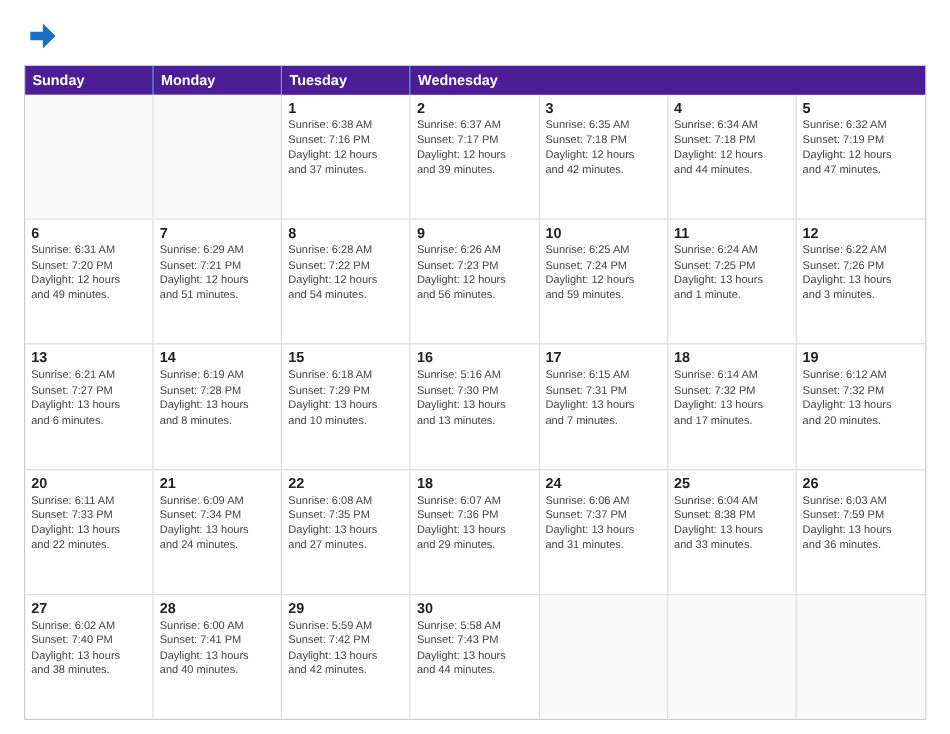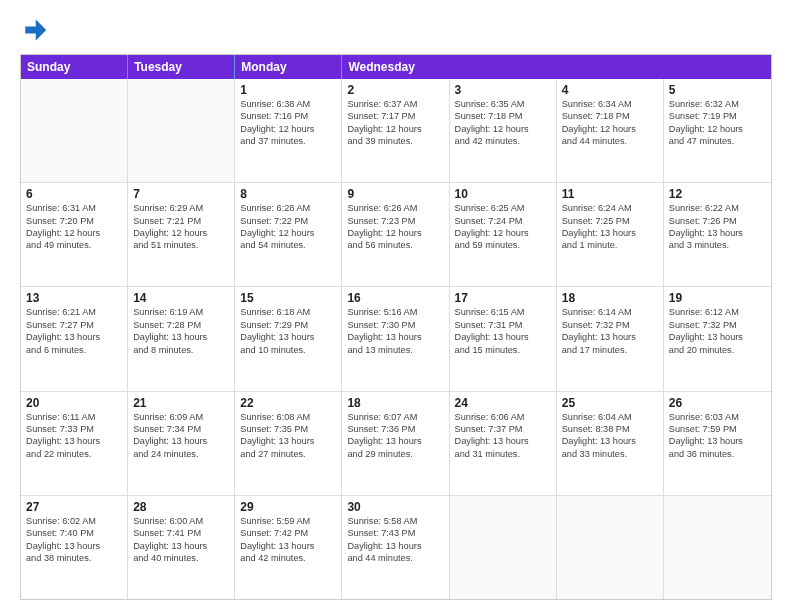--- a/index.html
+++ b/index.html
@@ -57,21 +57,21 @@
     }
     .calendar {
       flex: 1;
       display: flex;
       flex-direction: column;
       border: 1px solid #ccc;
     }
     .cal-header {
       display: grid;
       grid-template-columns: repeat(7, 1fr);
-      background: #6d28d9;
+      background: #4c1d95;
     }
     .cal-header-cell {
       color: #fff;
       font-size: 12px;
       font-weight: bold;
       padding: 5px 6px;
       border-right: 1px solid #5a9be5;
     }
     .cal-header-cell:last-child { border-right: none; }
     .cal-body {
@@ -126,22 +126,22 @@
     </div>
     <div class="title-block">
       <div class="main-title"></div>
       <div class="subtitle"></div>
     </div>
   </div>
 
   <div class="calendar">
     <div class="cal-header">
     <div class="cal-header-cell">Sunday</div>
+        <div class="cal-header-cell">Monday</div>
         <div class="cal-header-cell">Tuesday</div>
-        <div class="cal-header-cell">Monday</div>
         <div class="cal-header-cell">Wednesday</div>
       </div>
     <div class="cal-body">
     <div class="cal-row">
           <div class="cal-cell empty"></div>
           <div class="cal-cell empty"></div>
           <div class="cal-cell">
             <span class="day-num">1</span>
             <span class="cell-line">Sunrise: 6:38 AM</span>
             <span class="cell-line">Sunset: 7:16 PM</span>
@@ -255,21 +255,21 @@
             <span class="cell-line">Sunrise: 5:16 AM</span>
             <span class="cell-line">Sunset: 7:30 PM</span>
             <span class="cell-line">Daylight: 13 hours</span>
             <span class="cell-line">and 13 minutes.</span>
           </div>
           <div class="cal-cell">
             <span class="day-num">17</span>
             <span class="cell-line">Sunrise: 6:15 AM</span>
             <span class="cell-line">Sunset: 7:31 PM</span>
             <span class="cell-line">Daylight: 13 hours</span>
-            <span class="cell-line">and 15 minutes.</span>
+            <span class="cell-line">and 7 minutes.</span>
           </div>
           <div class="cal-cell">
             <span class="day-num">18</span>
             <span class="cell-line">Sunrise: 6:14 AM</span>
             <span class="cell-line">Sunset: 7:32 PM</span>
             <span class="cell-line">Daylight: 13 hours</span>
             <span class="cell-line">and 17 minutes.</span>
           </div>
           <div class="cal-cell">
             <span class="day-num">19</span>

